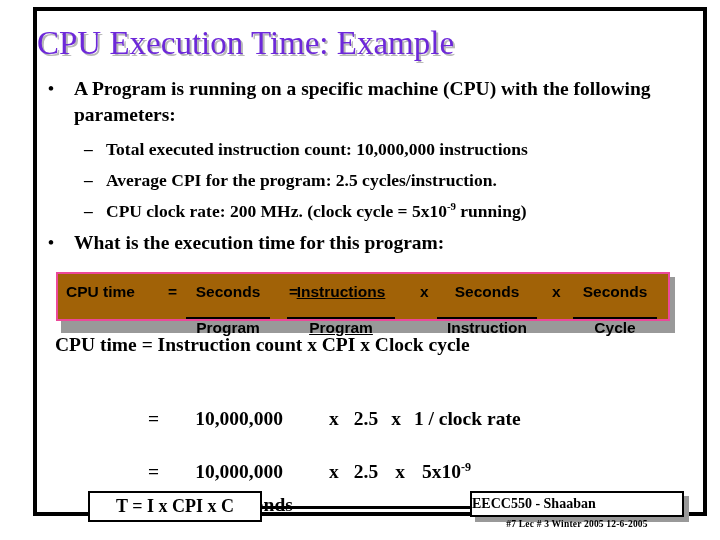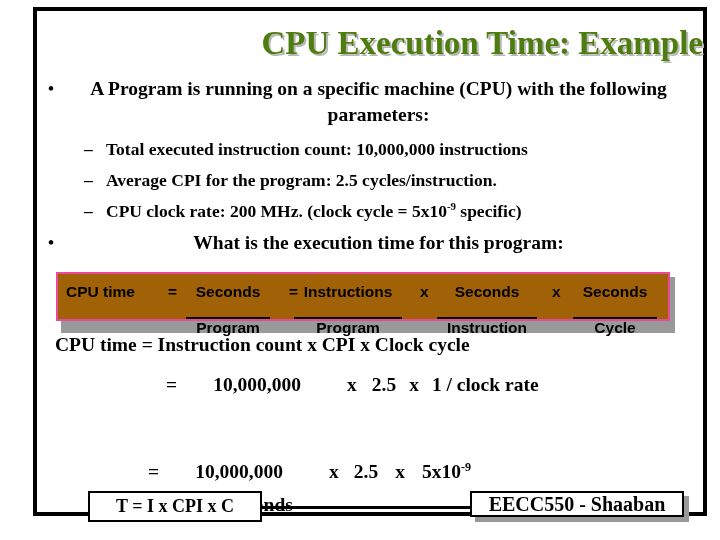--- a/index.html
+++ b/index.html
@@ -45,27 +45,27 @@
     left: 33px; top: 512px;
     width: 674px; height: 4px;
     background: #000;
   }
 
   
   .title {
     position: absolute;
     left: 37px; top: 24px;
     width: 666px;
-    text-align: right;
+    text-align: left;
     font-family: "Liberation Serif", "DejaVu Serif", serif;
-    font-weight: bold;
+    font-weight: normal;
     font-size: 33px;
     line-height: 38px;
     letter-spacing: 0px;
-    color: #4d7c0f;
+    color: #6d28d9;
     text-shadow: 2px 2px 0 #b8b8b8;
     white-space: nowrap;
   }
 
   
   .bullet-1 {
     position: absolute;
     left: 48px;
     width: 635px;
     font-size: 19.5px;
@@ -74,21 +74,20 @@
   }
   .bullet-1 .bdot {
     position: absolute;
     left: 0px;
     top: 0px;
     font-size: 17px;
   }
   .bullet-1 .btext {
     display: block;
     margin-left: 26px;
-    text-align: center;
   }
 
   .subbullet {
     position: absolute;
     left: 84px;
     font-size: 17.5px;
     font-weight: bold;
     line-height: 24px;
     white-space: nowrap;
   }
@@ -189,24 +188,24 @@
     width: 214px; height: 26px;
     background: #999999;
   }
   .footer-box {
     position: absolute;
     left: 470px; top: 491px;
     width: 214px; height: 26px;
     background: #fff;
     border: 2px solid #000;
     box-sizing: border-box;
-    font-size: 20px;
+    font-size: 14px;
     font-weight: bold;
     line-height: 22px;
-    text-align: center;
+    text-align: left;
     white-space: nowrap;
   }
   .footer-sub {
     position: absolute;
     left: 470px; top: 519px;
     width: 214px;
     text-align: center;
     font-size: 9.5px;
     font-weight: bold;
     font-family: "Liberation Serif", "DejaVu Serif", serif;
@@ -236,56 +235,56 @@
     <span class="stext">Total executed instruction count:   10,000,000  instructions</span>
   </div>
 
   <div class="subbullet" style="top:168px;">
     <span class="dash">–</span>
     <span class="stext">Average CPI for the program:  2.5  cycles/instruction.</span>
   </div>
 
   <div class="subbullet" style="top:199px;">
     <span class="dash">–</span>
-    <span class="stext"><span>CPU clock rate:  200 MHz.  (clock cycle = 5x10</span><sup>-9</sup><span> specific)</span></span>
+    <span class="stext"><span>CPU clock rate:  200 MHz.  (clock cycle = 5x10</span><sup>-9</sup><span> running)</span></span>
   </div>
 
   <div class="bullet-1" style="top:230px;">
     <span class="bdot">•</span>
     <span class="btext">What is the execution time for this program:</span>
   </div>
 
   <div class="fbox-shadow"></div>
   <div class="fbox">
     <span class="fcell" style="left:8px; top:9px;">CPU time</span>
     <span class="fcell" style="left:110px; top:9px;">=</span>
     <div class="frac" style="left:128px; top:9px; width:84px;">
       <span class="num">Seconds</span>
       <span class="den">Program</span>
     </div>
     <span class="fcell" style="left:231px; top:9px;">=</span>
-    <div class="frac" style="left:236px; top:9px; width:108px;">
+    <div class="frac" style="left:229px; top:9px; width:108px;text-decoration:underline;">
       <span class="num">Instructions</span>
       <span class="den">Program</span>
     </div>
     <span class="fcell" style="left:362px; top:9px;">x</span>
     <div class="frac" style="left:379px; top:9px; width:100px;">
       <span class="num">Seconds</span>
       <span class="den">Instruction</span>
     </div>
     <span class="fcell" style="left:494px; top:9px;">x</span>
     <div class="frac" style="left:515px; top:9px; width:84px;">
       <span class="num">Seconds</span>
       <span class="den">Cycle</span>
     </div>
   </div>
 
   <div class="calc-line" style="left:55px; top:333px;">CPU time =  Instruction count  x  CPI x  Clock cycle</div>
 
-  <div class="calc-line" style="left:148px; top:373px;margin-left:18px;">
+  <div class="calc-line" style="left:148px; top:407px;">
     <span>=</span>
     <span style="display:inline-block; width:150px; text-align:center;">10,000,000</span>
     <span style="display:inline-block; width:30px; text-align:center;">x</span>
     <span>2.5</span>
     <span style="display:inline-block; width:26px; text-align:center;">x</span>
     <span>1 / clock rate</span>
   </div>
 
   <div class="calc-line" style="left:148px; top:420px;margin-top:40px;">
     <span>=</span>
@@ -300,14 +299,15 @@
     <span>=</span>
     <span style="display:inline-block; width:150px; text-align:center;margin-top:38px;">. 125  seconds</span>
   </div>
 
   <div class="connector"></div>
 
   <div class="tbox">T =  I x  CPI  x C</div>
 
   <div class="footer-shadow"></div>
   <div class="footer-box">EECC550 - Shaaban</div>
+  <div class="footer-sub">#7   Lec # 3    Winter 2005   12-6-2005</div>
 
 </div>
 
 </body></html>

